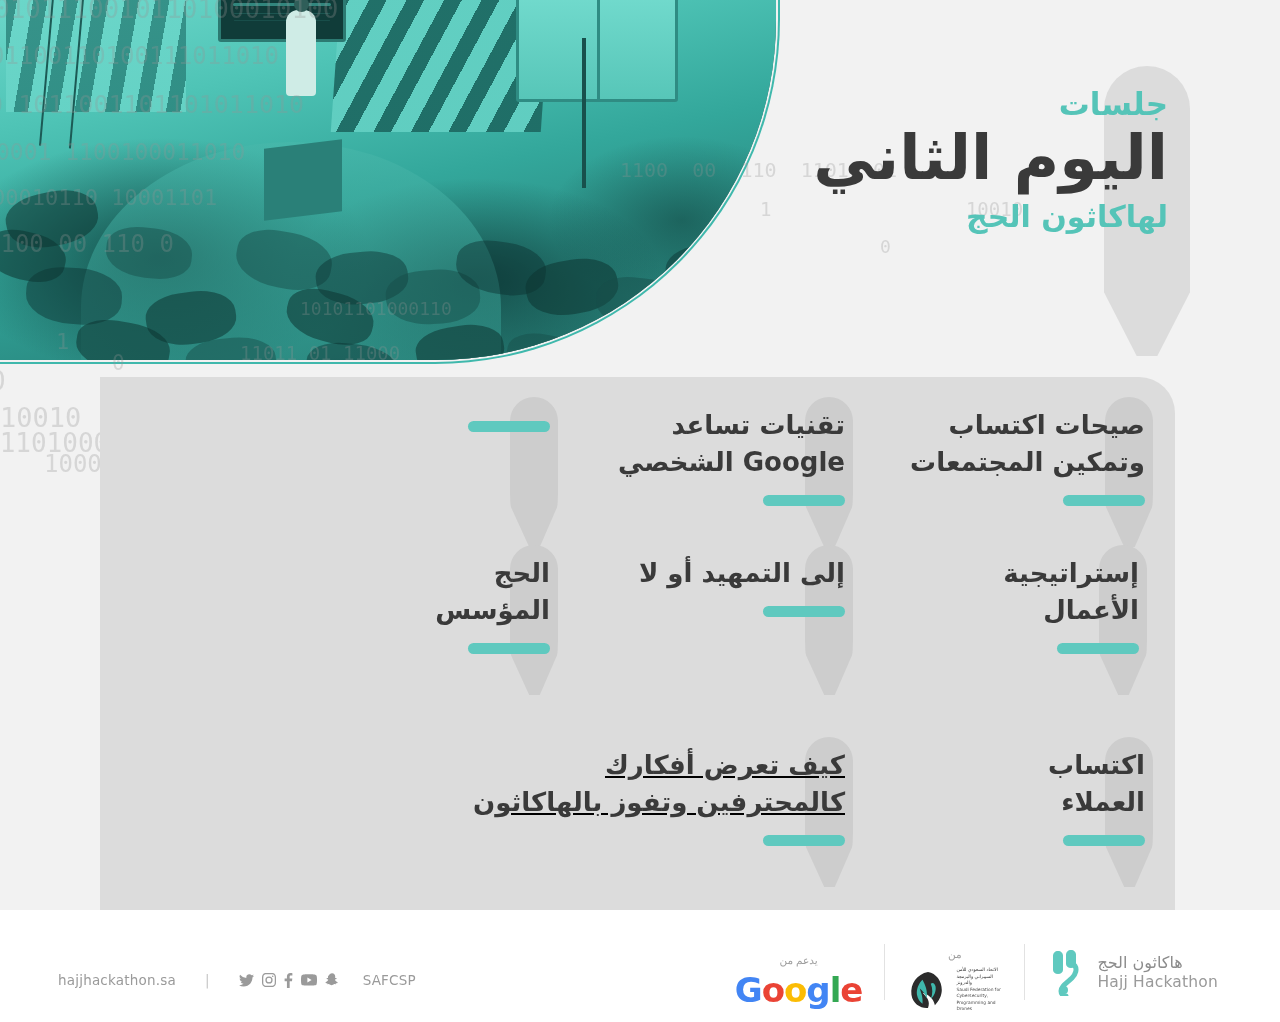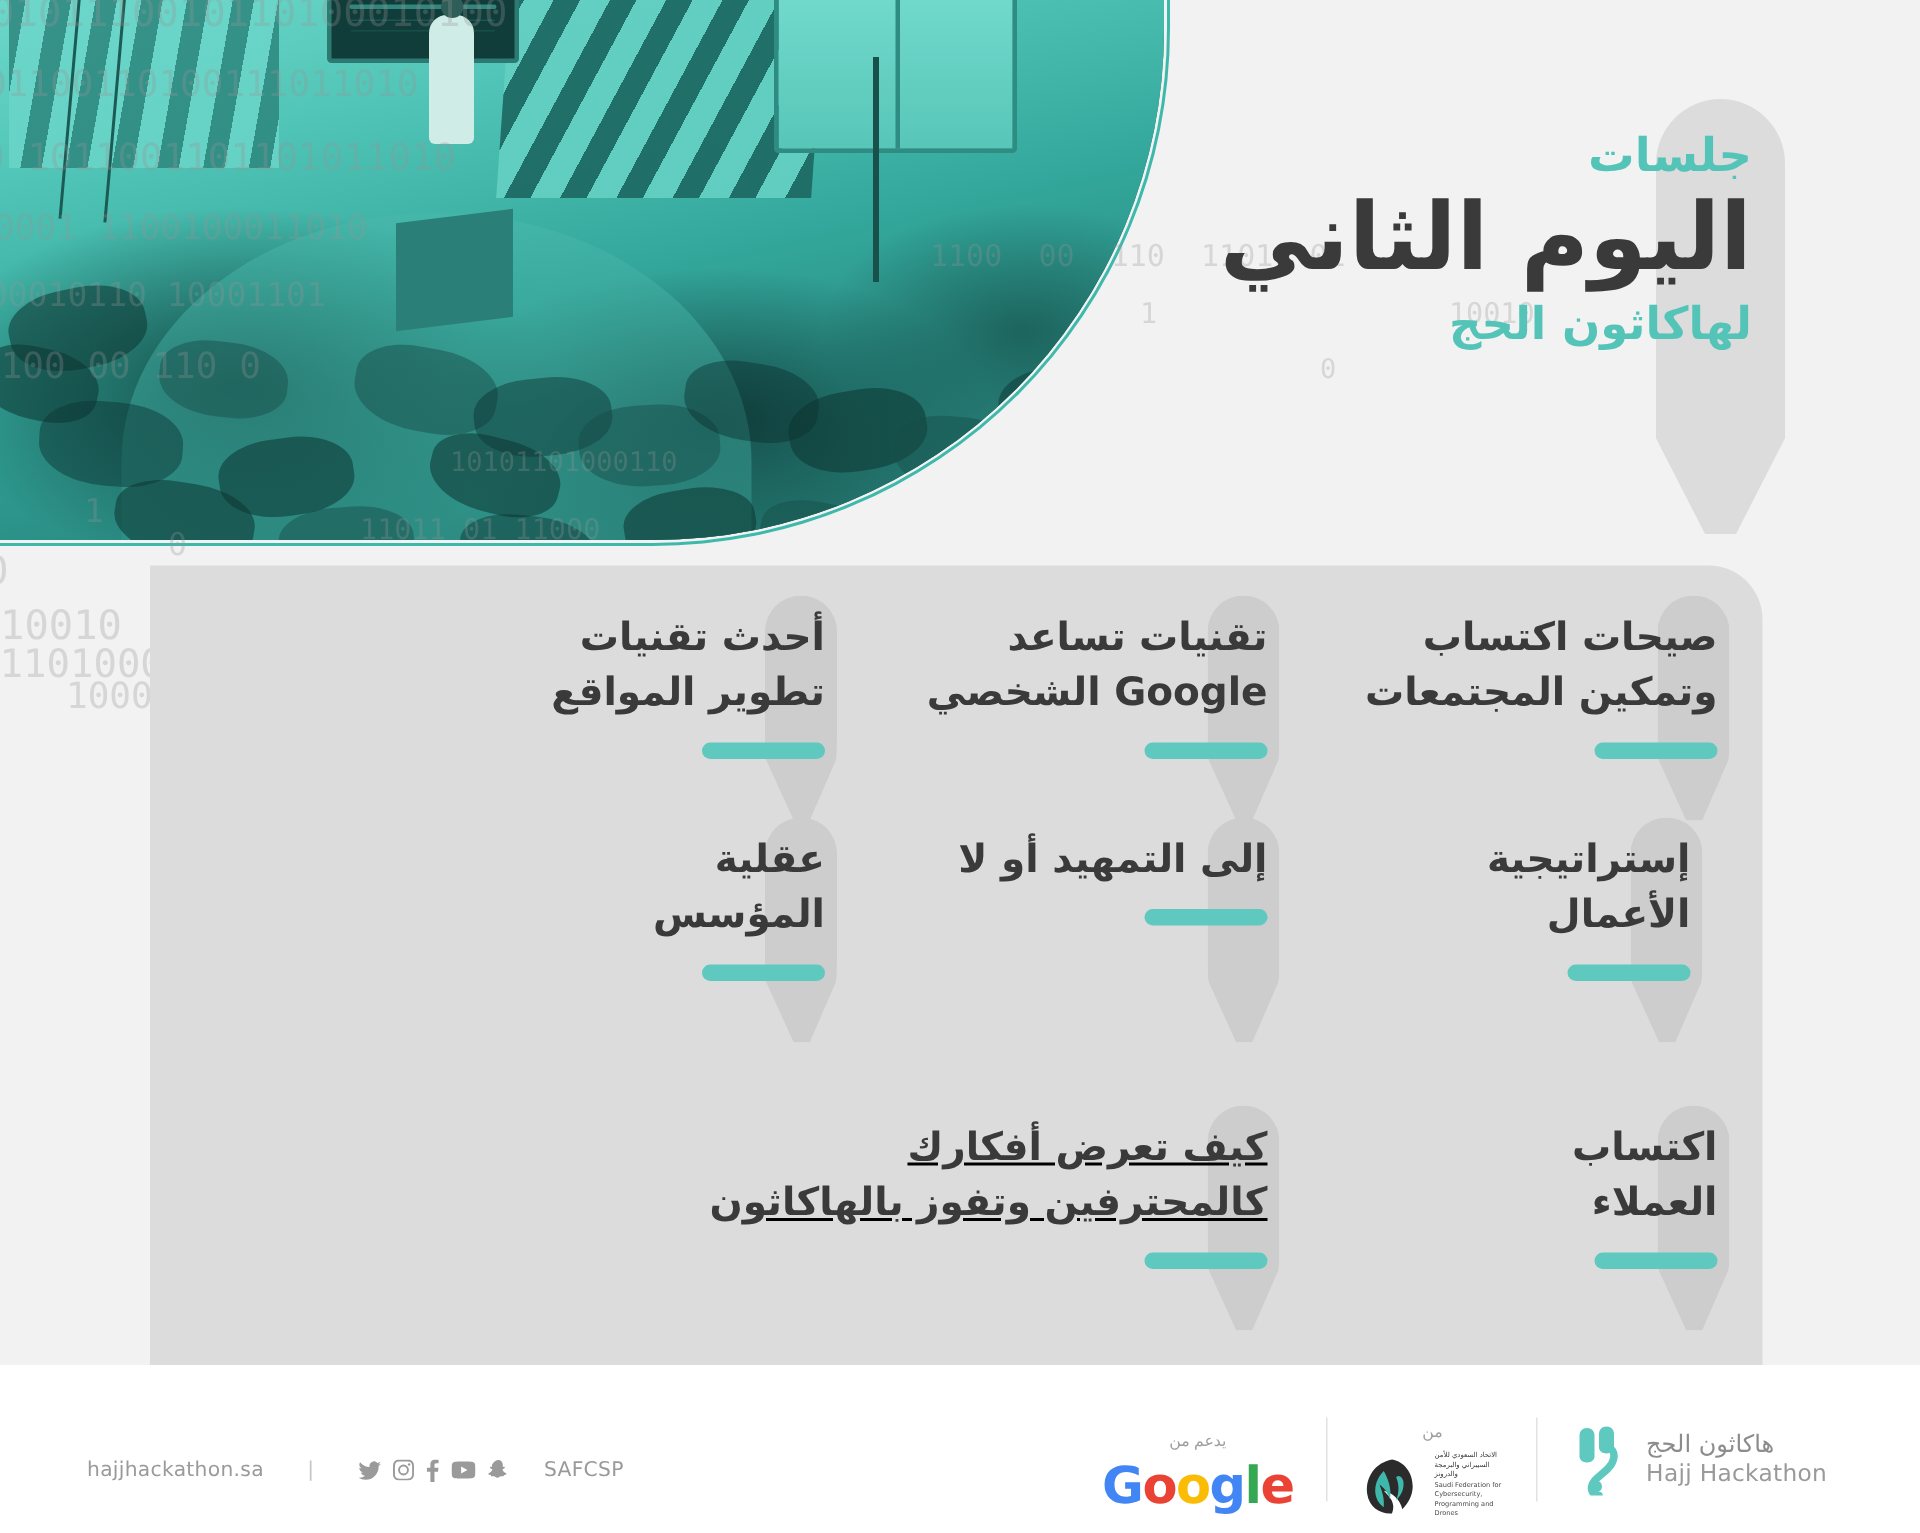--- a/index.html
+++ b/index.html
@@ -280,38 +280,36 @@
       <div class="bar"></div>
     </div>
     <div class="card" style="right: 330px; top: 30px;">
       <div class="pin"></div>
       <div class="ttl">تقنيات تساعد
 Google الشخصي</div>
       <div class="bar"></div>
     </div>
     <div class="card" style="right: 625px; top: 30px;">
       <div class="pin"></div>
-      <div class="ttl">أحدث تقنيات
-تطوير المواقع</div>
-      <div class="bar"></div>
-    </div>
-    <div class="card" style="right: 48px; top: 178px;">
+      <div class="bar"></div>
+    </div>
+    <div class="card" style="right: 36px; top: 178px;">
       <div class="pin"></div>
       <div class="ttl">إستراتيجية
 الأعمال</div>
       <div class="bar"></div>
     </div>
     <div class="card" style="right: 330px; top: 178px;">
       <div class="pin"></div>
       <div class="ttl">إلى التمهيد أو لا</div>
       <div class="bar"></div>
     </div>
     <div class="card" style="right: 625px; top: 178px;">
       <div class="pin"></div>
-      <div class="ttl">عقلية
+      <div class="ttl">الحج
 المؤسس</div>
       <div class="bar"></div>
     </div>
     <div class="card" style="right: 30px; top: 370px;">
       <div class="pin"></div>
       <div class="ttl">اكتساب
 العملاء</div>
       <div class="bar"></div>
     </div>
     <div class="card" style="right: 330px; top: 370px; text-decoration: underline;">

